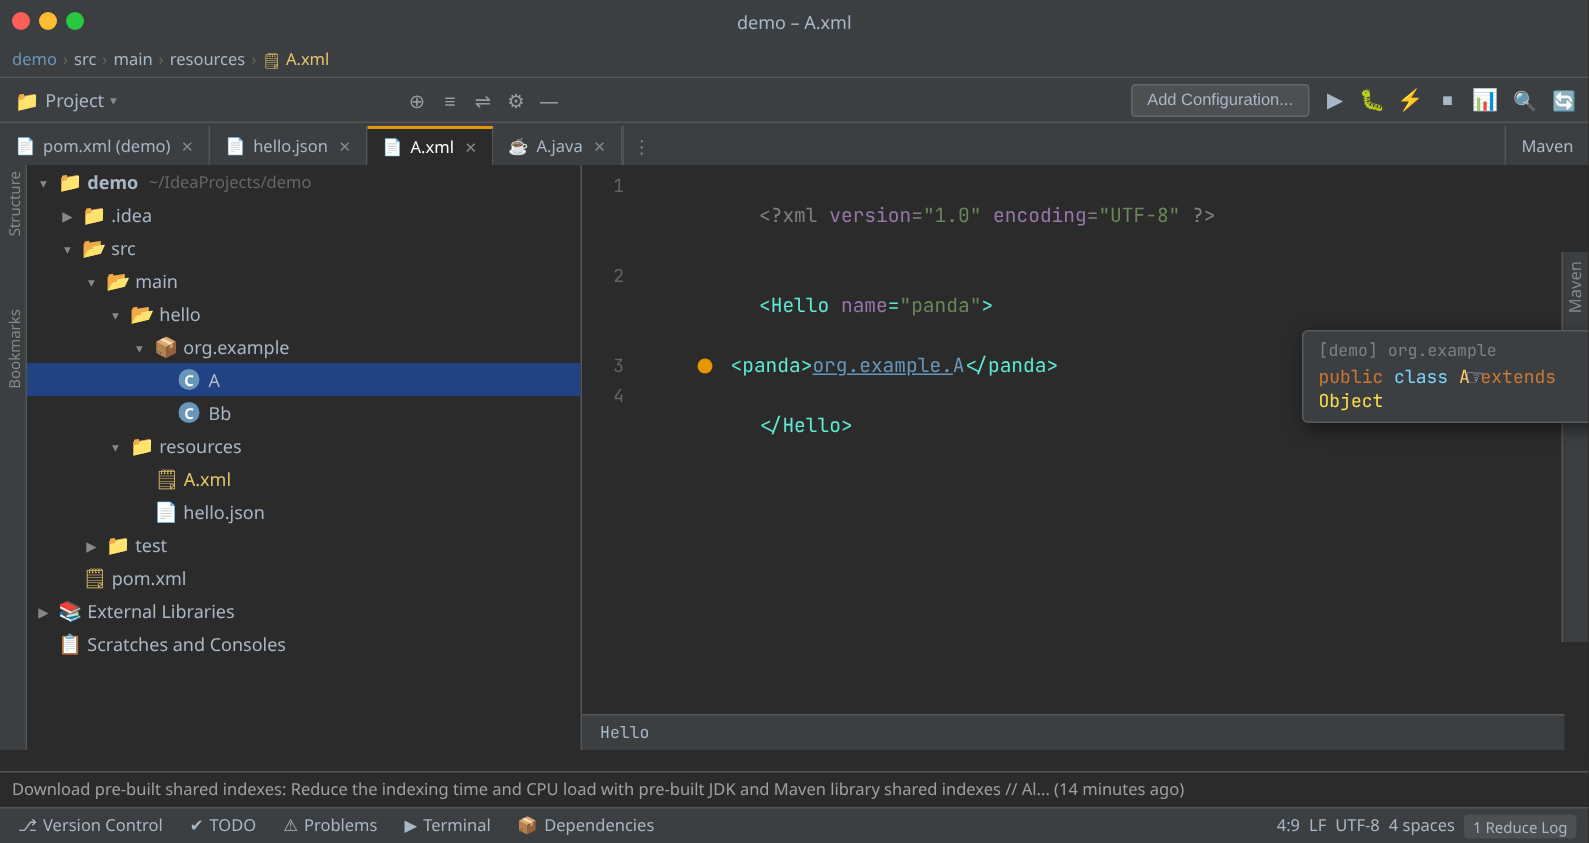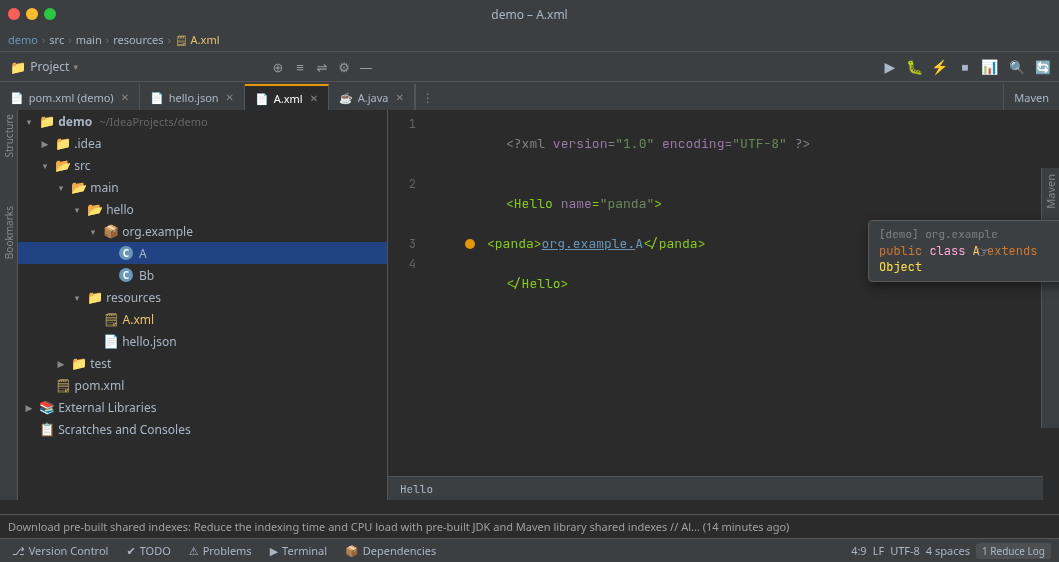--- a/index.html
+++ b/index.html
@@ -209,21 +209,21 @@
       flex-shrink: 0;
       font-size: 12px;
     }
     .line-content {
       flex: 1;
       white-space: pre;
     }
 
     
     .xml-decl { color: #808080; }
-    .xml-tag { color: #84cc16; }
+    .xml-tag { color: #5eead4; }
     .xml-attr { color: #9876aa; }
     .xml-val { color: #6a8759; }
     .xml-link { color: #6897bb; text-decoration: underline; cursor: pointer; }
     .xml-link2 { color: #6897bb; cursor: pointer; }
 
     
     .tooltip-popup {
       position: absolute;
       top: 110px;
       left: 480px;
@@ -233,21 +233,21 @@
       padding: 6px 10px;
       font-family: 'JetBrains Mono', 'Consolas', monospace;
       font-size: 12px;
       z-index: 100;
       min-width: 220px;
       box-shadow: 2px 4px 12px rgba(0,0,0,0.5);
     }
     .tooltip-module { color: #808080; font-size: 11px; margin-bottom: 2px; }
     .tooltip-class { color: #a9b7c6; }
     .kw-public { color: #cc7832; }
-    .kw-class { color: #f9a8d4; }
+    .kw-class { color: #7dd3fc; }
     .kw-extends { color: #cc7832; }
     .cls-name { color: #ffc66d; }
     .cls-obj { color: #fde047; }
 
     
     .cursor-hand {
       position: absolute;
       top: 130px;
       left: 590px;
       width: 16px; height: 20px;
@@ -386,20 +386,21 @@
     </div>
     <div class="toolbar-icons">
       <div class="tb-icon" title="Expand All">⊕</div>
       <div class="tb-icon" title="Collapse">≡</div>
       <div class="tb-icon" title="Sync">⇌</div>
       <div class="tb-icon" title="Settings">⚙</div>
       <div class="tb-icon" title="Close">—</div>
     </div>
   </div>
   <div class="toolbar-right">
+    <button class="add-config-btn">Add Configuration...</button>
     <div class="run-icons">
       <div class="run-btn" title="Run">▶</div>
       <div class="run-btn" title="Debug">🐛</div>
       <div class="run-btn" title="Attach">⚡</div>
       <div class="run-btn" title="Stop">⏹</div>
       <div class="run-btn" title="Coverage">📊</div>
     </div>
     <div class="tb-icon">🔍</div>
     <div class="tb-icon">🔄</div>
   </div>

